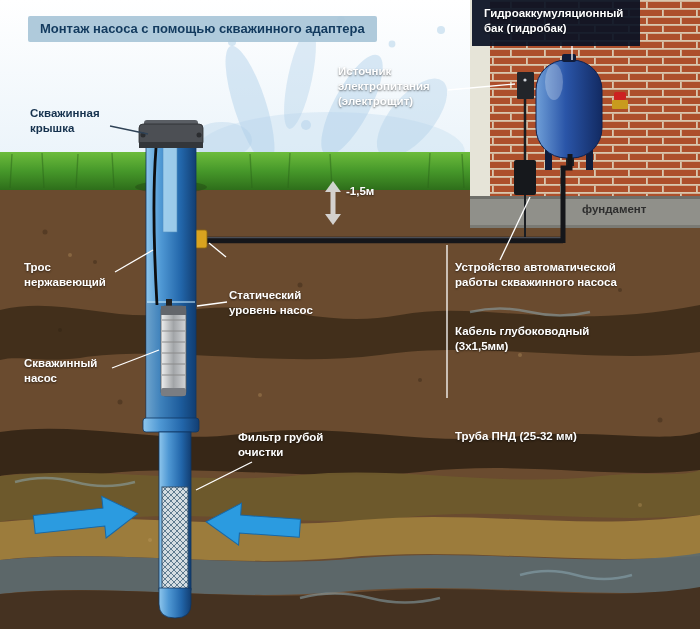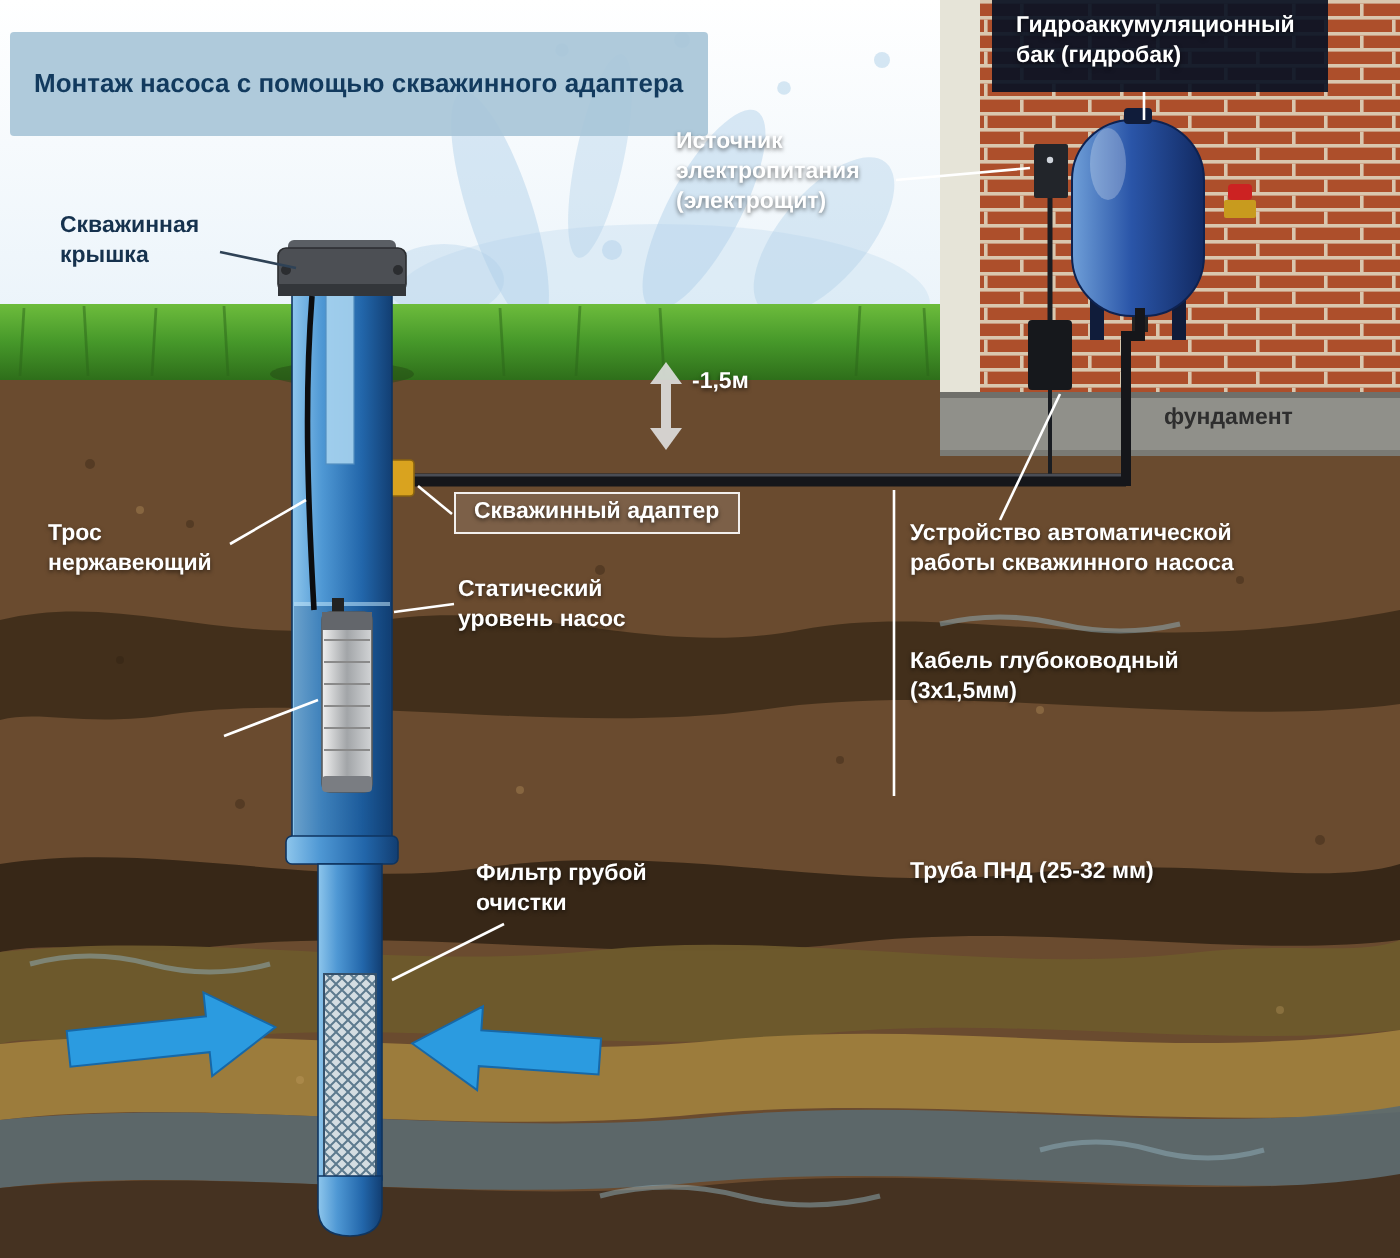--- a/index.html
+++ b/index.html
@@ -3,30 +3,30 @@
 <meta charset="utf-8">
 <style>
   * { margin:0; padding:0; box-sizing:border-box; }
   body { background:#fff; font-family:"Liberation Sans", sans-serif; }
   .canvas {
     position:relative; width:700px; height:629px; overflow:hidden;
     background:#fff; user-select:none;
   }
   .scene { position:absolute; left:0; top:0; }
   .title {
-    position:absolute; left:5px; top:16px;
+    position:absolute; left:28px; top:16px;
     background:rgba(168,198,216,.92); color:#123a5e;
     font:bold 13px/1.2 "Liberation Sans", sans-serif;
-    padding:18px 12px; border-radius:2px; white-space:nowrap;
+    padding:5px 12px; border-radius:2px; white-space:nowrap;
   }
   .lbl { position:absolute; font:bold 11.5px/1.3 "Liberation Sans", sans-serif; }
   .lbl-dark  { color:#16324e; }
   .lbl-light { color:#ffffff; text-shadow:0 1px 2px rgba(0,0,0,.55); }
   .tank-label {
-    left:496px; top:0; width:168px; height:46px;
+    left:472px; top:0; width:168px; height:46px;
     background:rgba(10,18,36,.93); padding:6px 6px 0 12px;
   }
   .adapter-label {
     left:227px; top:246px; padding:2px 9px;
     border:1px solid rgba(255,255,255,.9);
     background:rgba(255,255,255,.12); white-space:nowrap;
   }
   .watermark {
     position:absolute; left:10px; top:268px; width:680px; text-align:center;
     font:bold 92px/1 "DejaVu Serif", serif; letter-spacing:14px;
@@ -251,26 +251,26 @@
   <div class="lbl lbl-light" style="left:338px; top:64px; width:118px;">Источник электропитания (электрощит)</div>
 
   <div class="lbl lbl-light two-line" style="left:346px; top:184px; width:130px;">
     <span>-1,5м</span>
   </div>
 
   <div class="lbl" style="left:582px; top:202px; color:#2e2e2e;">фундамент</div>
 
   <div class="lbl lbl-dark" style="left:30px; top:106px; width:84px;">Скважинная крышка</div>
 
-  <div class="lbl lbl-light adapter-label">Скважинный адаптер</div>
 
   <div class="lbl lbl-light" style="left:229px; top:288px; width:112px;">Статический уровень насос</div>
 
   <div class="lbl lbl-light" style="left:24px; top:260px; width:94px;">Трос нержавеющий</div>
 
+  <div class="lbl lbl-light" style="left:24px; top:356px; width:94px;">Скважинный насос</div>
 
   <div class="lbl lbl-light" style="left:238px; top:430px; width:108px;">Фильтр грубой очистки</div>
 
   <div class="lbl lbl-light" style="left:455px; top:260px; width:198px;">Устройство автоматической работы скважинного насоса</div>
 
   <div class="lbl lbl-light" style="left:455px; top:324px; width:165px;">Кабель глубоководный (3х1,5мм)</div>
 
   <div class="lbl lbl-light" style="left:455px; top:397px; width:190px;margin-top:32px;">Труба ПНД (25-32 мм)</div>
 
 </div>

